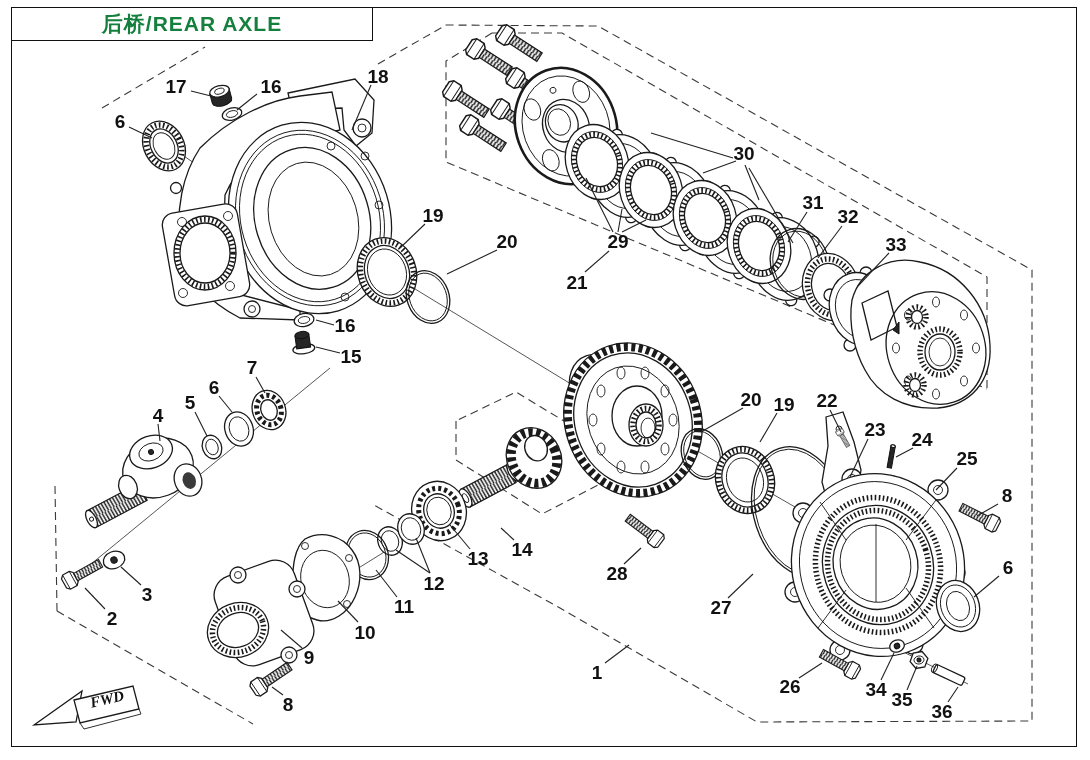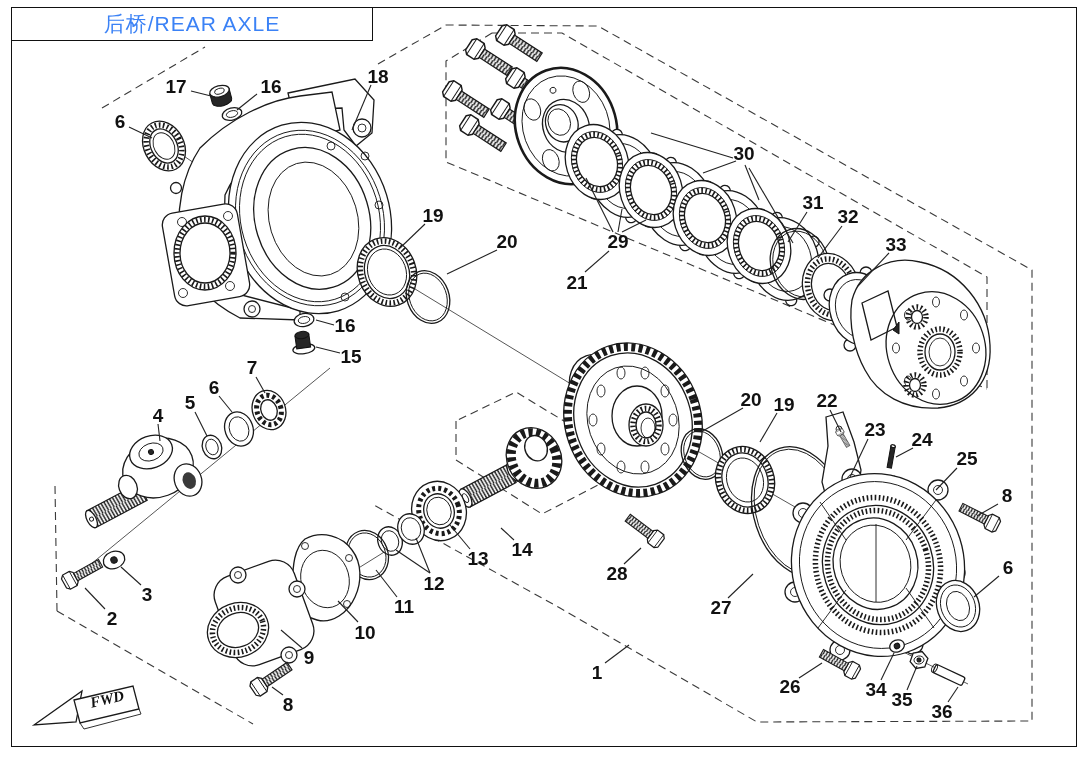--- a/index.html
+++ b/index.html
@@ -3,21 +3,21 @@
 <meta charset="utf-8">
 <style>
   html,body{margin:0;padding:0;background:#fff;}
   #stage{position:relative;width:1090px;height:760px;background:#fff;overflow:hidden;
          font-family:"Liberation Sans",sans-serif;}
   #frame{position:absolute;left:11px;top:7px;width:1066px;height:740px;
          border:1.6px solid #111;box-sizing:border-box;}
   #titlebox{position:absolute;left:11px;top:7px;width:362px;height:34px;
             border:1.6px solid #111;box-sizing:border-box;background:#fff;
             display:flex;align-items:center;justify-content:center;}
-  #titlebox span{font-size:21px;font-weight:normal;color:#3b82f6;letter-spacing:1px;}
+  #titlebox span{font-size:21px;font-weight:bold;color:#15803d;letter-spacing:1px;}
   svg{position:absolute;left:0;top:0;}
   .ln{fill:none;stroke:#1a1a1a;stroke-width:1.3;}
   .fw{fill:#fff;stroke:#1a1a1a;stroke-width:1.3;}
   .fd{fill:#262626;stroke:#111;stroke-width:1;}
   .thin{stroke-width:.9;}
   .dash{fill:none;stroke:#3a3a3a;stroke-width:1.1;stroke-dasharray:8 5;}
   .axis{fill:none;stroke:#444;stroke-width:.9;}
   .teeth{fill:none;stroke:#1a1a1a;stroke-width:8;stroke-dasharray:4 3.4;}
   .balls{fill:none;stroke:#1a1a1a;stroke-width:5;stroke-dasharray:3 3;}
   .hatch{fill:none;stroke:#1a1a1a;stroke-width:5.5;stroke-dasharray:1.6 2.4;}

